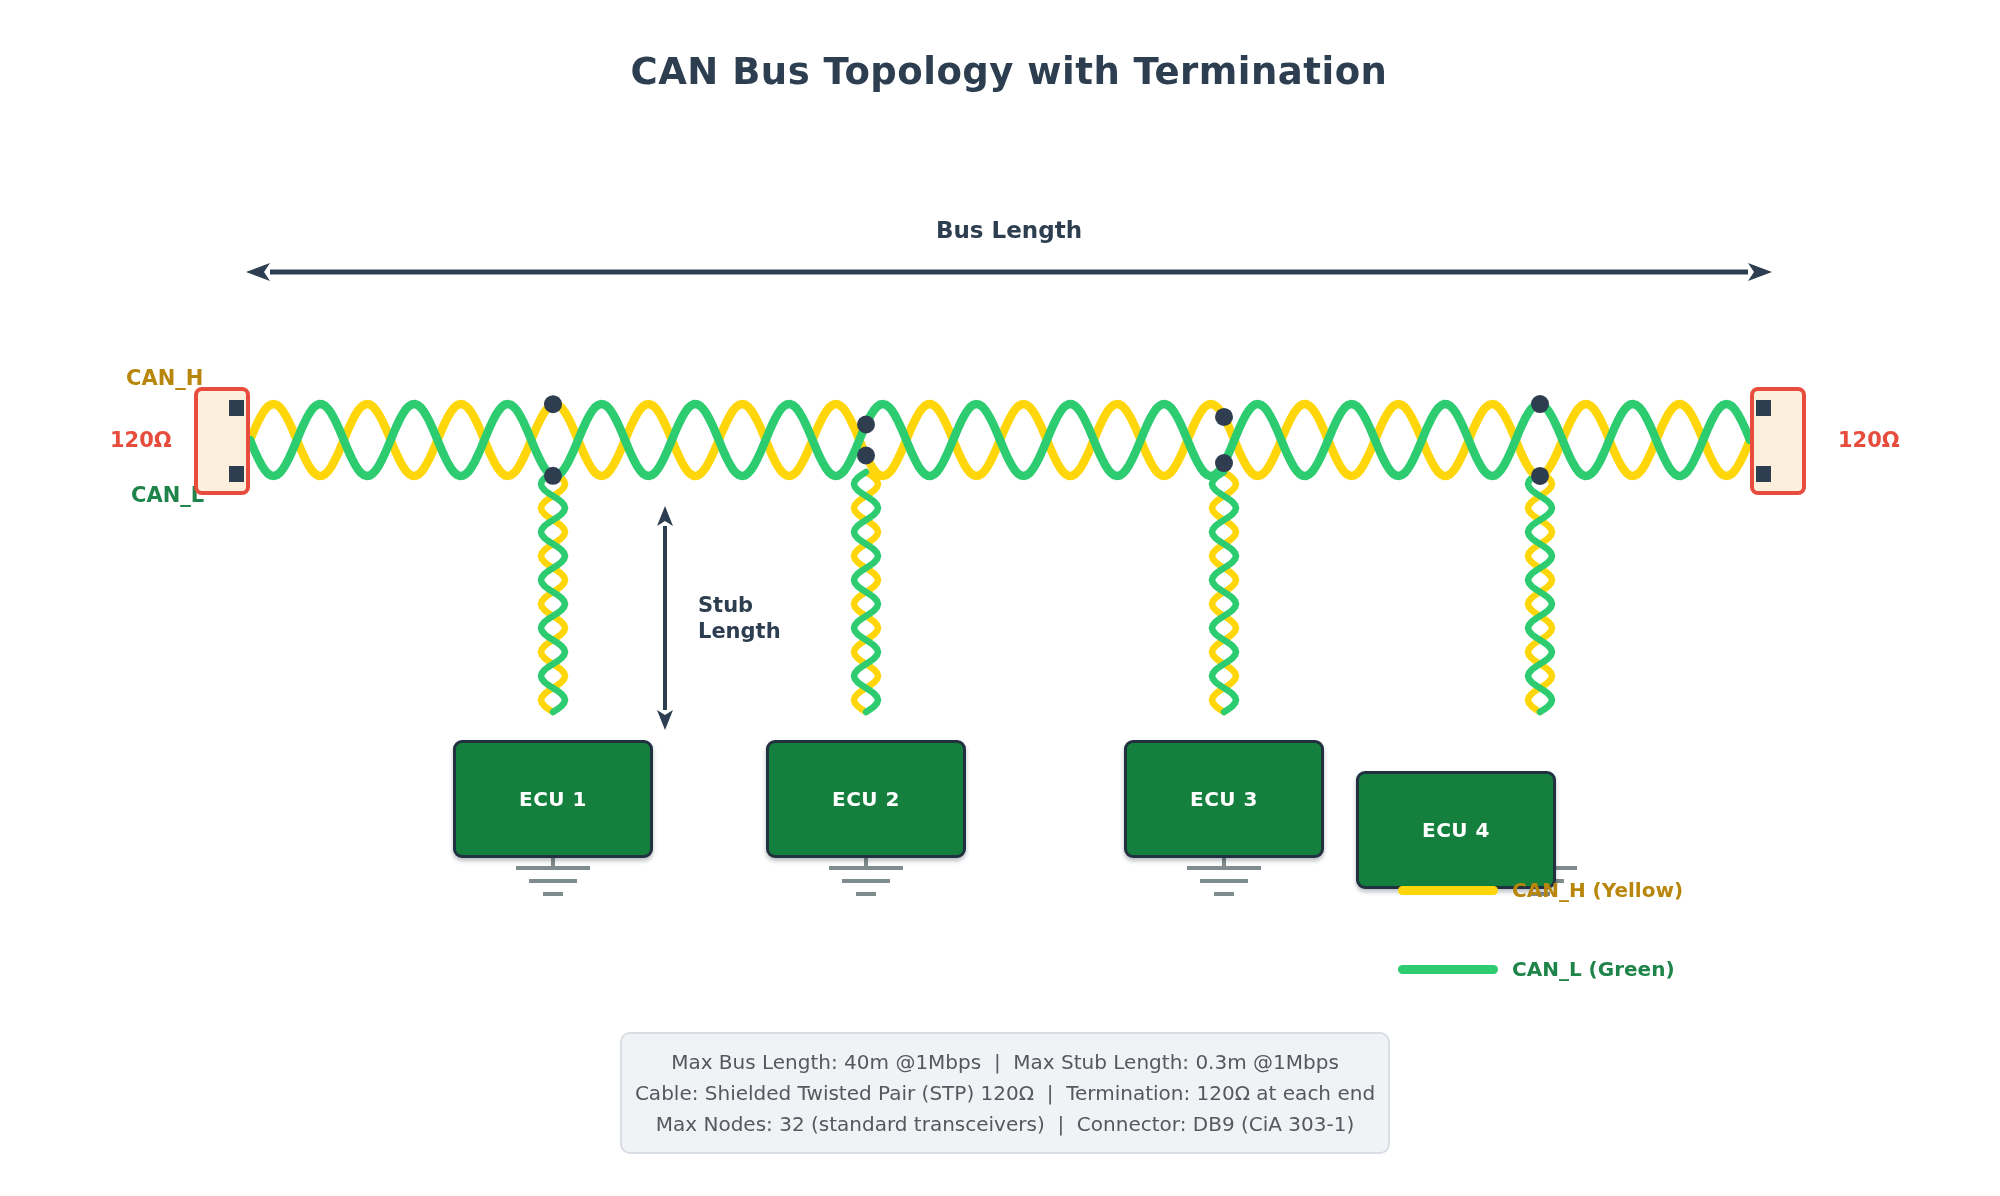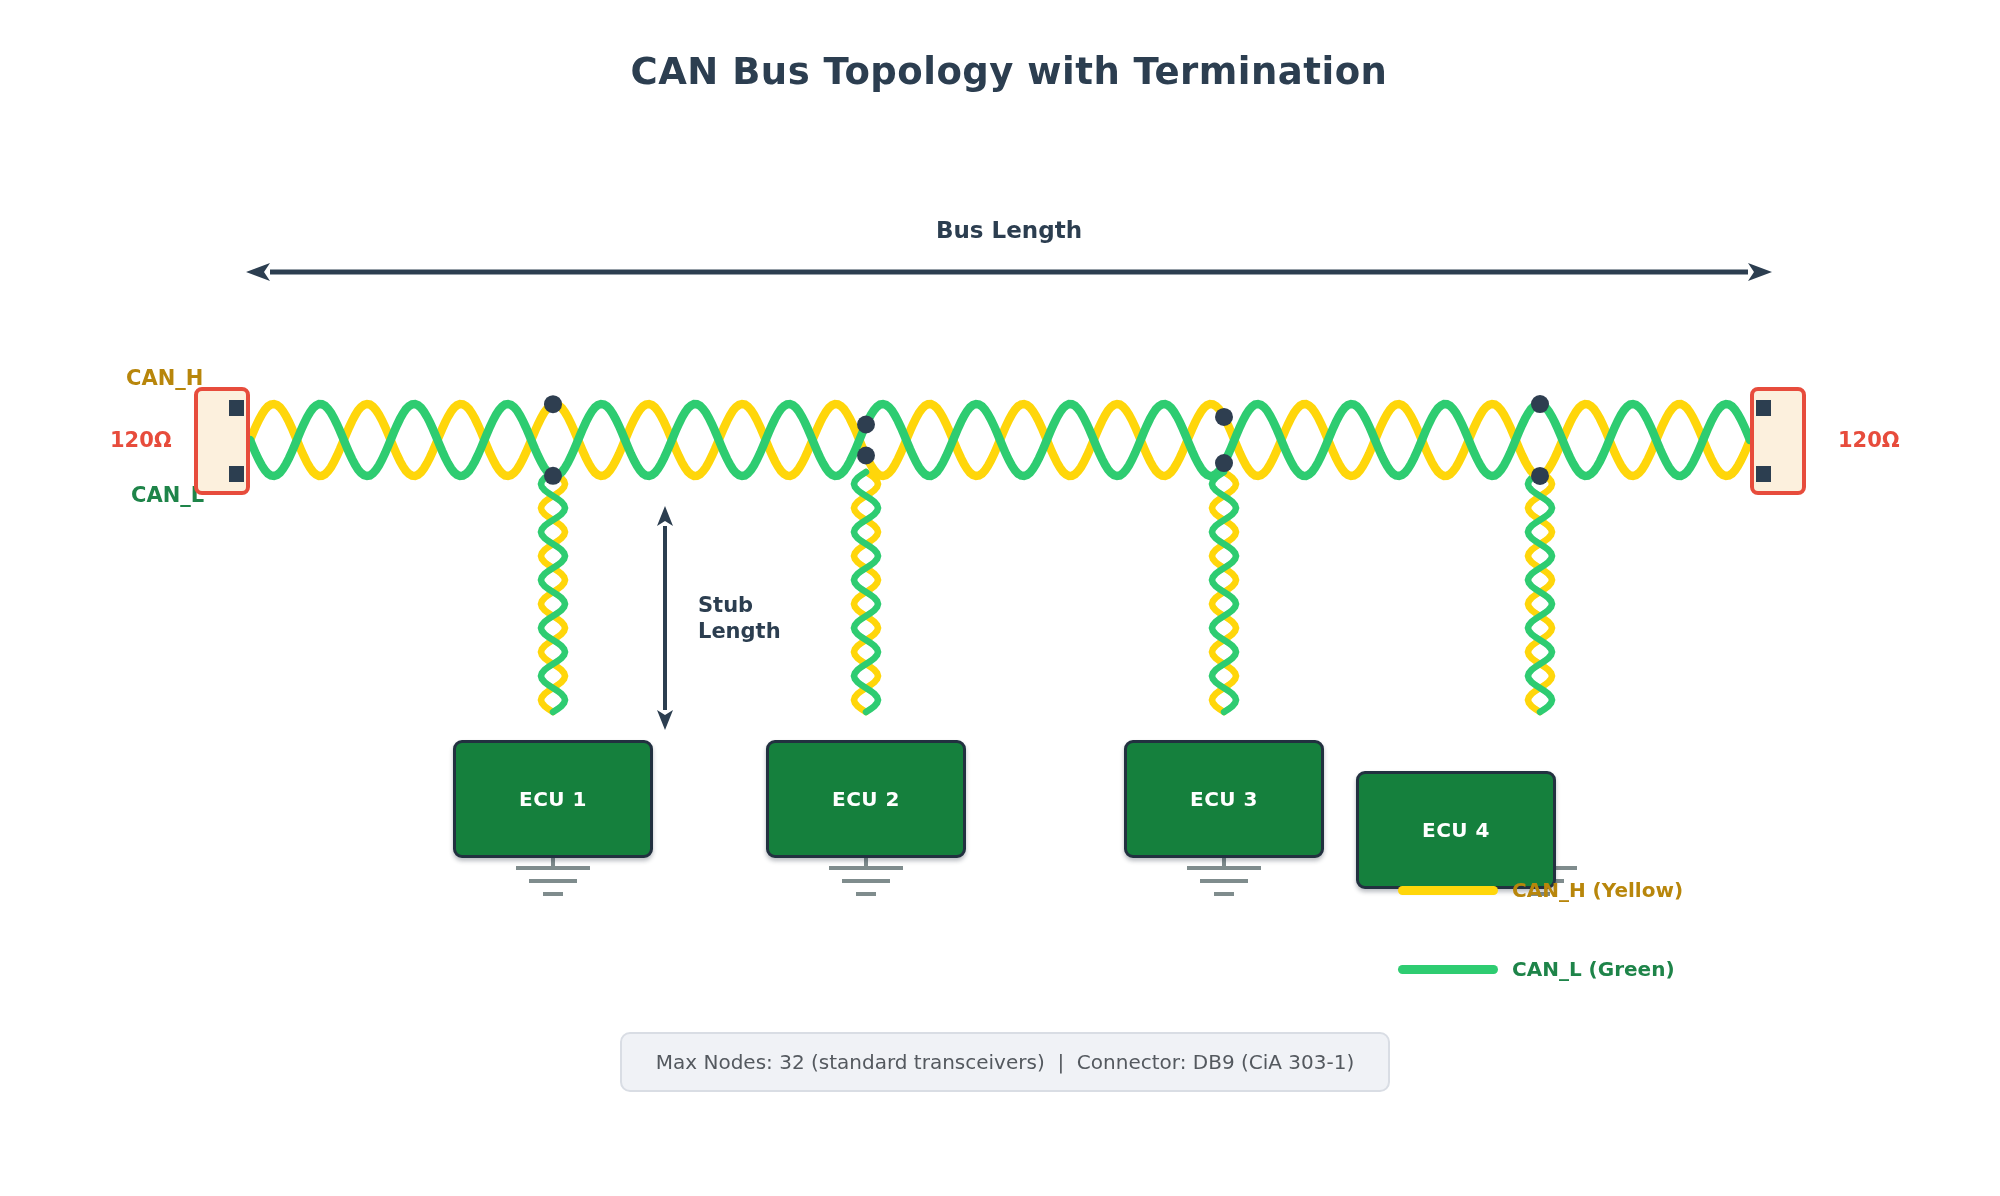--- a/index.html
+++ b/index.html
@@ -162,16 +162,18 @@
   <div class="legend-item h">
     <div class="legend-swatch h"></div>
     <div class="legend-text">CAN_H (Yellow)</div>
   </div>
   <div class="legend-item l">
     <div class="legend-swatch l"></div>
     <div class="legend-text">CAN_L (Green)</div>
   </div>
 
   <div class="spec-note">
+    <div class="spec-line">Max Bus Length: 40m @1Mbps  |  Max Stub Length: 0.3m @1Mbps</div>
+    <div class="spec-line">Cable: Shielded Twisted Pair (STP) 120Ω  |  Termination: 120Ω at each end</div>
     <div class="spec-line">Max Nodes: 32 (standard transceivers)  |  Connector: DB9 (CiA 303-1)</div>
   </div>
 
 </div>
 
 </body></html>

